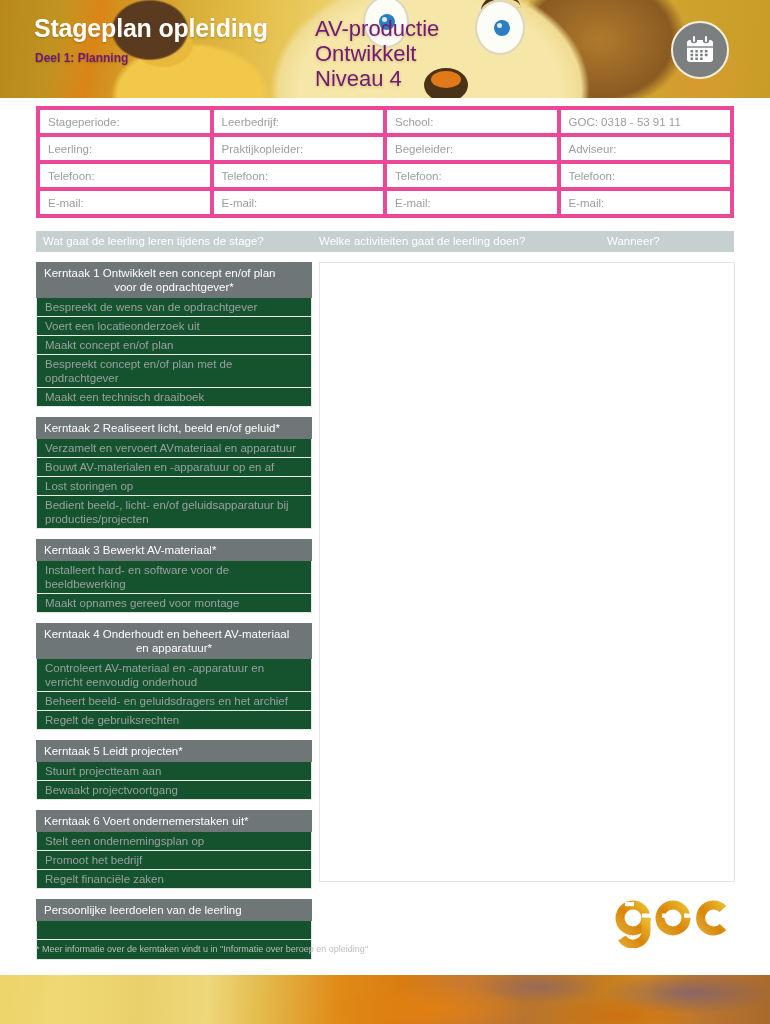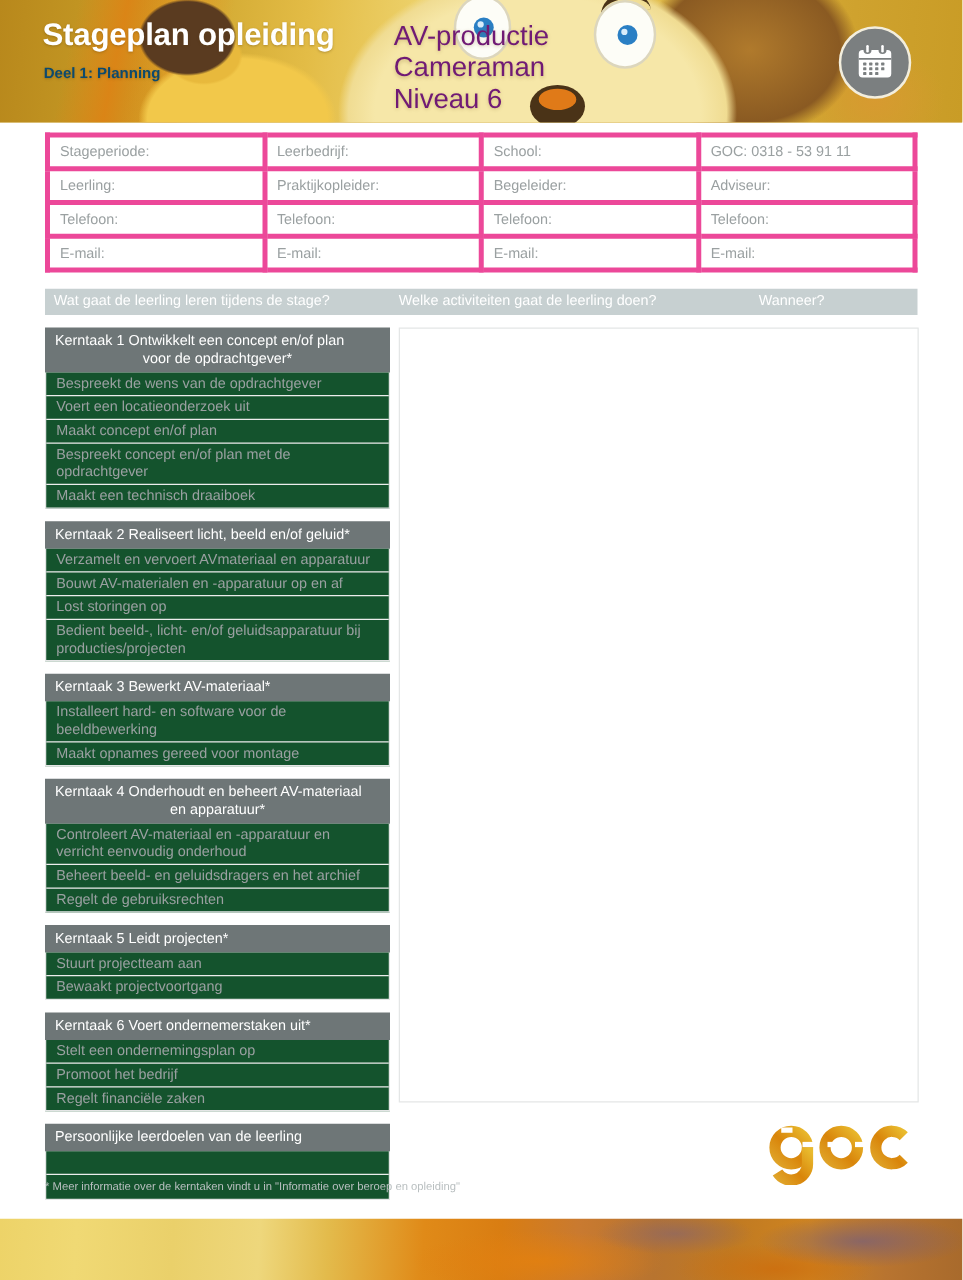--- a/index.html
+++ b/index.html
@@ -96,21 +96,21 @@
     left: 34px; top: 14px;
     color: #ffffff;
     font-size: 25px;
     font-weight: bold;
     letter-spacing: -0.2px;
     text-shadow: 0 1px 2px rgba(90,60,10,.35);
   }
   .header-sub {
     position: absolute;
     left: 35px; top: 51px;
-    color: #0c4a6e;
+    color: #701a75;
     font-size: 12px;
     font-weight: bold;
     text-shadow: 0 1px 2px rgba(90,60,10,.35);
   }
   .header-course {
     position: absolute;
     left: 315px; top: 16px;
     color: #701a75;
     font-size: 22px;
     line-height: 25px;
@@ -257,22 +257,22 @@
       </div>
     <div class="eye r">
         <div class="pupil"></div>
       </div>
     <div class="mouth"></div>
 
     <div class="header-title">Stageplan opleiding</div>
     <div class="header-sub">Deel 1: Planning</div>
     <div class="header-course">
       <div>AV-productie</div>
-      <div>Cameraman</div>
-      <div>Niveau 6</div>
+      <div>Ontwikkelt</div>
+      <div>Niveau 4</div>
     </div>
 
     <div class="cal-badge">
       <span>
         <svg width="32" height="32" viewBox="0 0 32 32">
           <rect x="3" y="6" width="26" height="22" rx="3" fill="#ffffff"></rect>
           <path d="M3 13 H29" stroke="#7b7f80" stroke-width="1.4"></path>
           <circle cx="10" cy="6" r="3.2" fill="#7b7f80"></circle>
           <circle cx="22" cy="6" r="3.2" fill="#7b7f80"></circle>
           <rect x="9" y="2" width="2" height="6" rx="1" fill="#ffffff"></rect>

